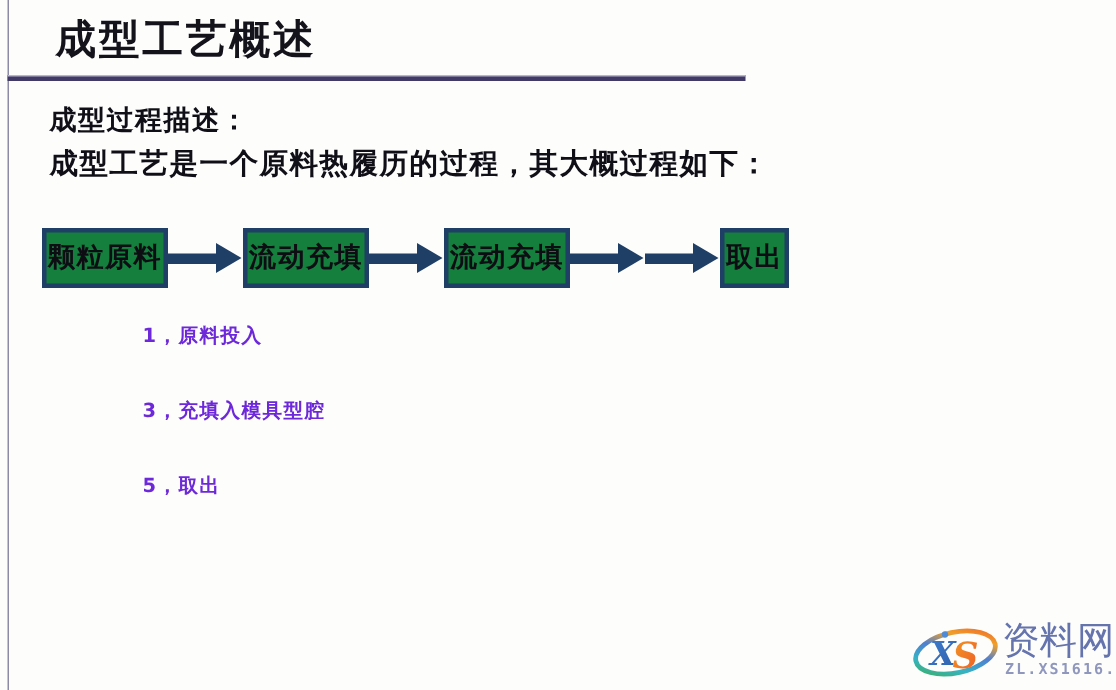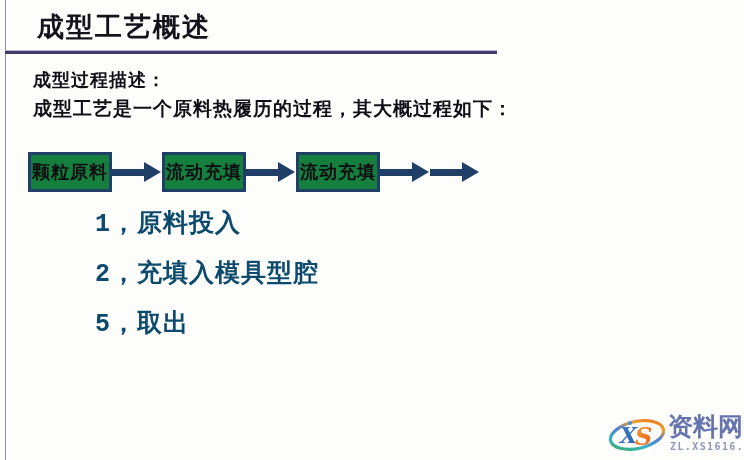--- a/index.html
+++ b/index.html
@@ -149,28 +149,27 @@
 
   
   #steps {
     position: absolute;
     left: 95px;
     top: 212px;
     width: 560px;
   }
 
   .step-item {
-    font-size: 25px;
-    font-weight: 700;
-    color: #0c4a6e;
+    font-size: 13px;
+    font-weight: 700;
+    color: #6d28d9;
     letter-spacing: 1px;
     white-space: nowrap;
     height: 50px;
     line-height: 26px;
-    font-family: Liberation Mono, monospace;
   }
 
   
   #watermark {
     position: absolute;
     left: 606px;
     top: 410px;
     width: 138px;
     height: 48px;
   }
@@ -181,21 +180,21 @@
     top: 4px;
     width: 64px;
     height: 38px;
   }
 
   #wm-cn {
     position: absolute;
     left: 62px;
     top: 3px;
     font-size: 25px;
-    font-weight: 700;
+    font-weight: 400;
     color: #5b6aa8;
     letter-spacing: 0px;
     line-height: 28px;
     white-space: nowrap;
     opacity: .93;
   }
 
   #wm-url {
     position: absolute;
     left: 64px;
@@ -252,26 +251,29 @@
       <span class="shaft"></span>
         <span class="head"></span>
     </div>
 
 
     <div class="flow-arrow">
       <span class="shaft"></span>
         <span class="head"></span>
     </div>
 
+    <div class="flow-box">
+      <span class="flow-box-label">取出</span>
+    </div>
 
   </div>
 
   <div id="steps">
     <div class="step-item">1，原料投入</div>
-    <div class="step-item">2，充填入模具型腔</div>
+    <div class="step-item">3，充填入模具型腔</div>
     <div class="step-item">5，取出</div>
   </div>
 
   <div id="watermark">
     <svg id="wm-logo" viewBox="0 0 64 38">
       <defs>
         <linearGradient id="ringgrad" x1="0" y1="1" x2="1" y2="0">
           <stop offset="0%" stop-color="#3fae49"></stop>
           <stop offset="28%" stop-color="#36b3c4"></stop>
           <stop offset="52%" stop-color="#4f7fd0"></stop>

